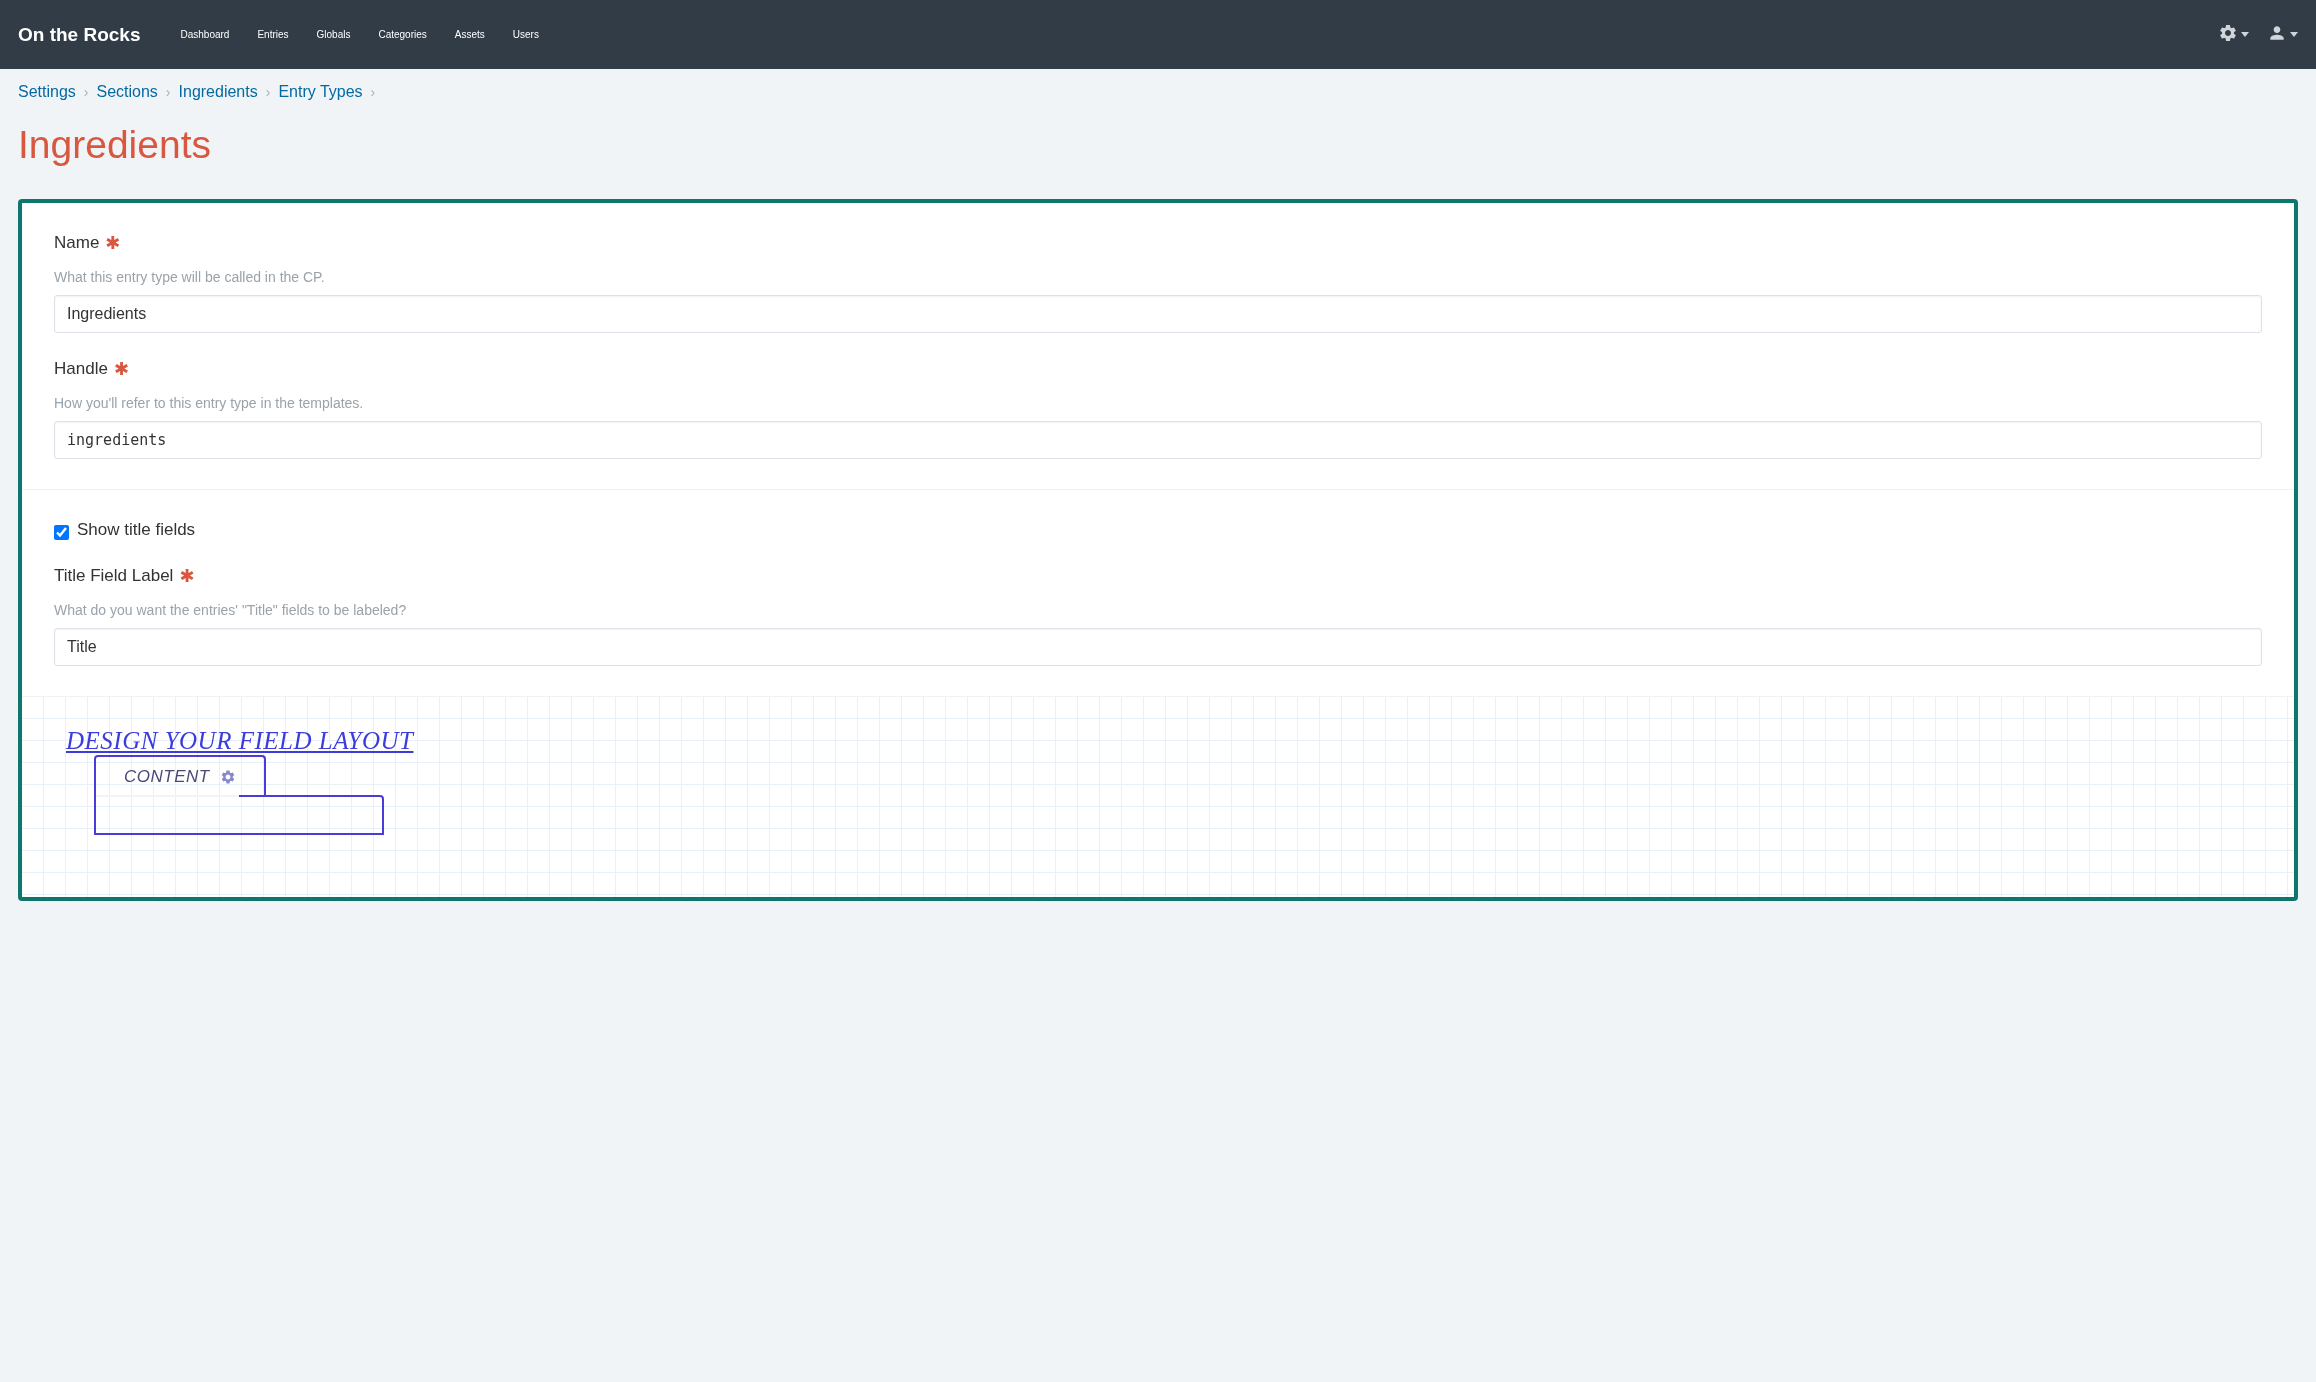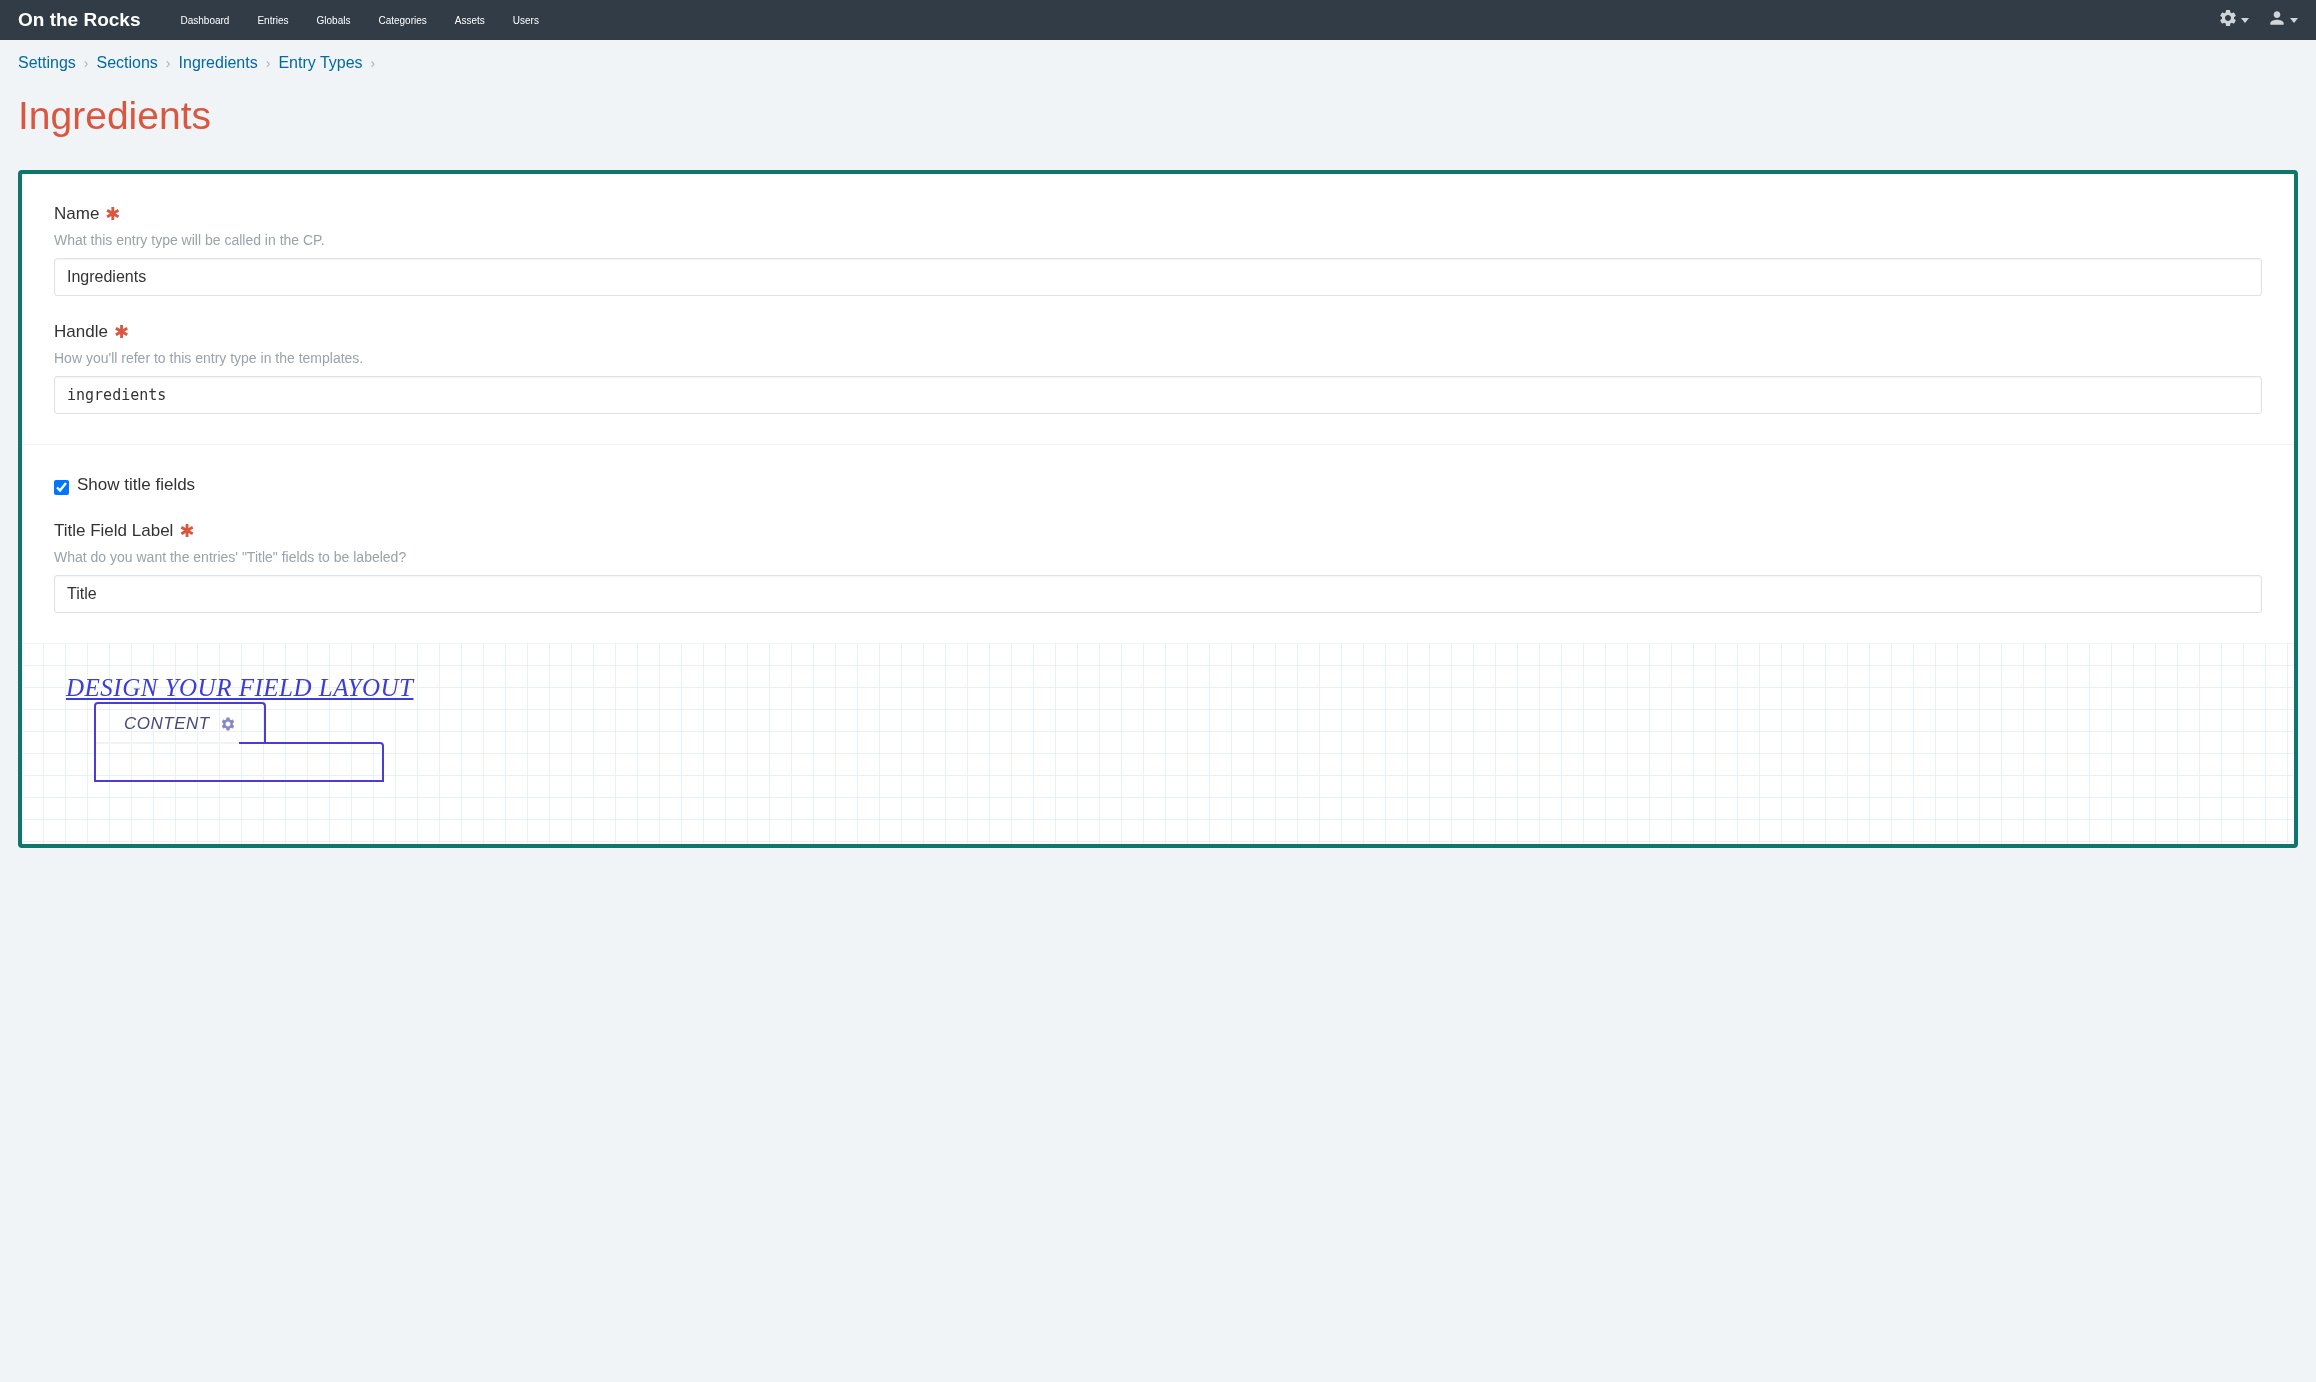--- a/index.html
+++ b/index.html
@@ -11,21 +11,21 @@
     body {
       font-family: -apple-system, BlinkMacSystemFont, "Helvetica Neue", Helvetica, Arial, sans-serif;
       background: #f1f4f7;
       font-size: 16px;
       color: #333;
     }
     
     
     .header {
       background: #323c47;
-      height: 40px;
+      height: 69px;
       display: flex;
       align-items: center;
       padding: 0 18px;
       justify-content: space-between;
     }
     
     .header-left {
       display: flex;
       align-items: center;
     }
@@ -137,21 +137,21 @@
     
     .required {
       color: #d9573f;
       font-size: 18px;
       line-height: 1;
     }
     
     .field-help {
       color: #9aa2aa;
       font-size: 14px;
-      margin-top: 8px;
+      margin-top: 16px;
       margin-bottom: 10px;
     }
     
     .text-input {
       width: 100%;
       padding: 9px 12px;
       border: 1px solid #dde2e8;
       border-radius: 3px;
       font-size: 16px;
       color: #333;

